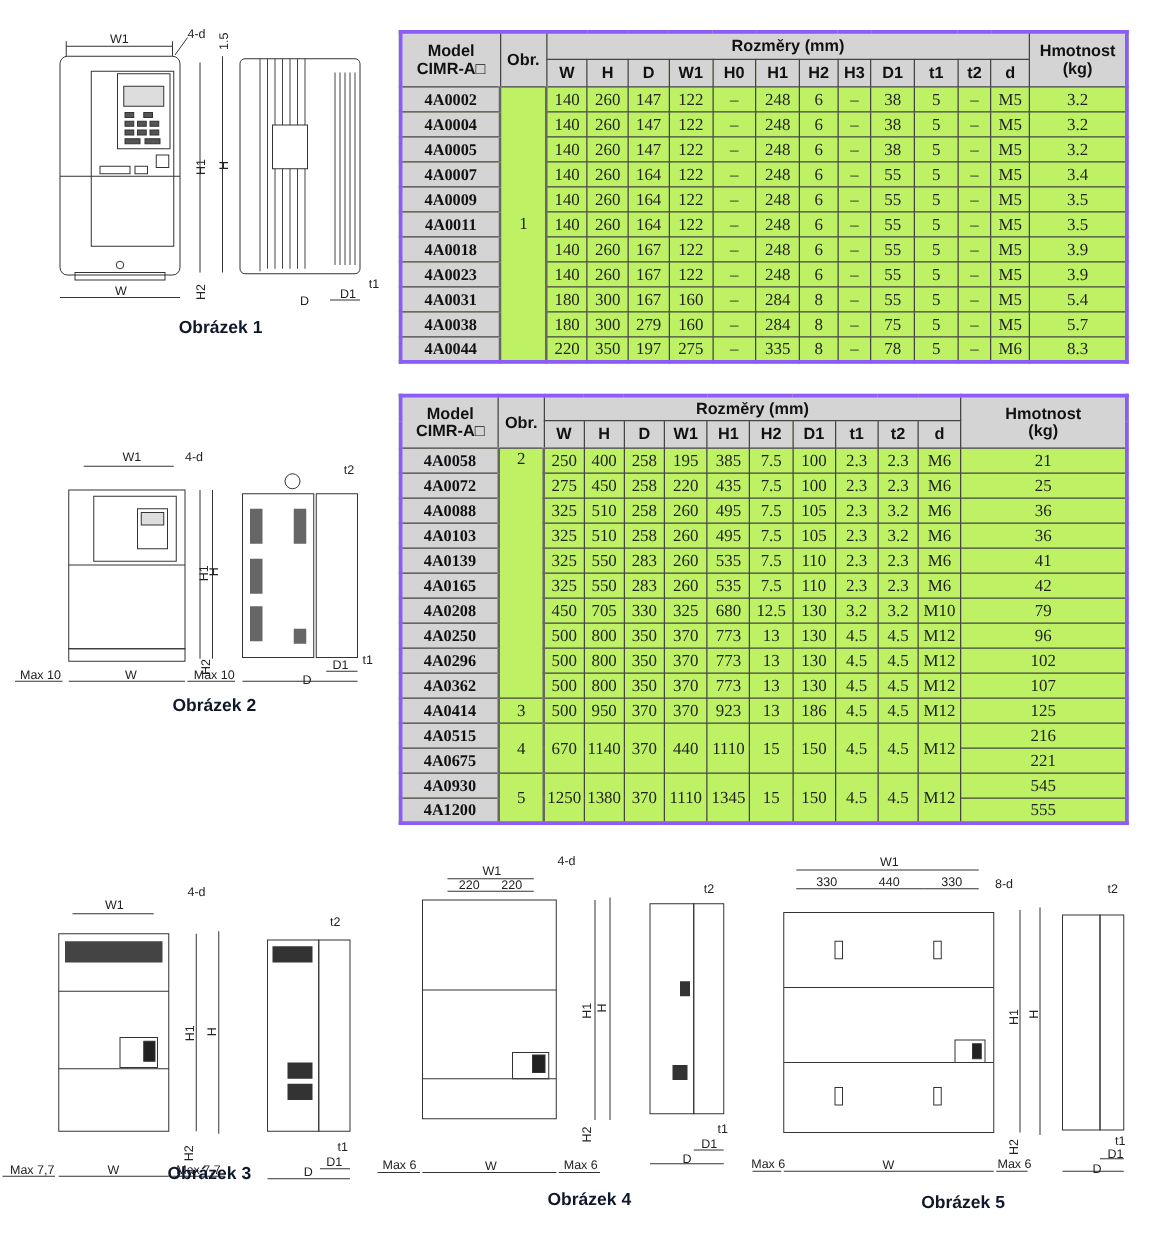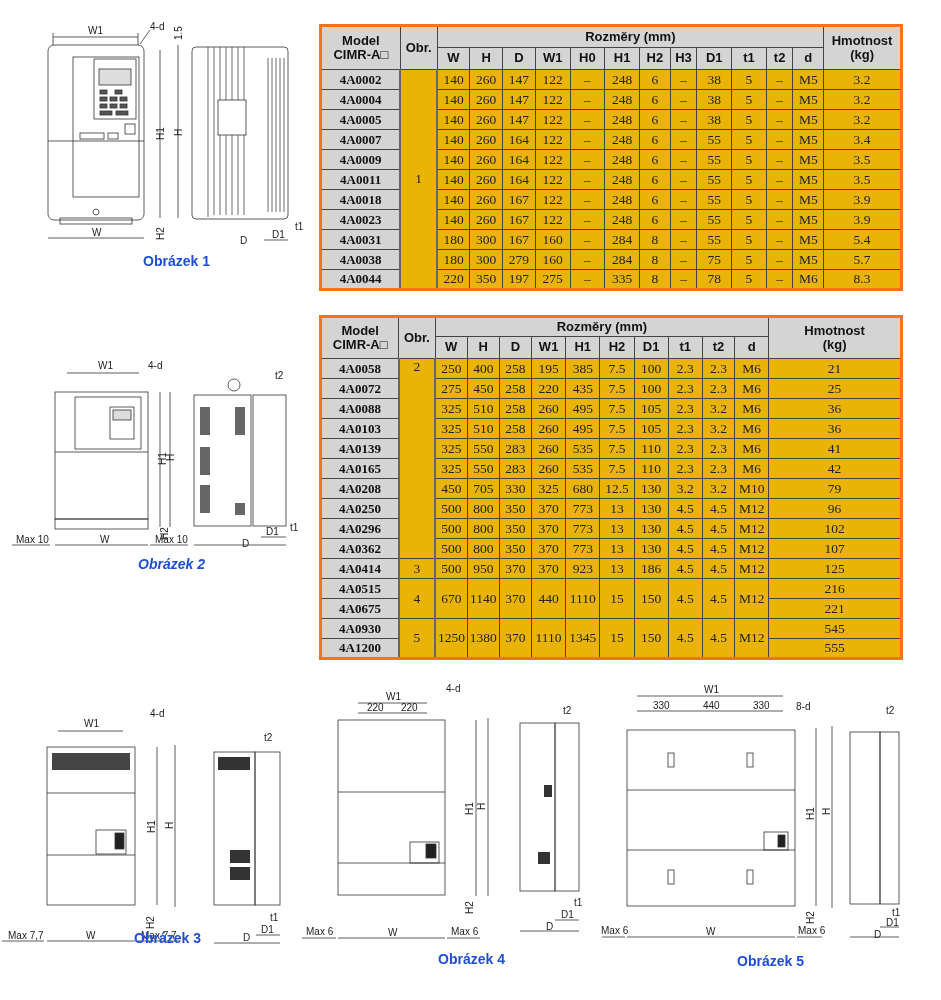--- a/index.html
+++ b/index.html
@@ -1,21 +1,21 @@
 <!DOCTYPE html>
 <html><head>
 <meta charset="utf-8">
 <style>
   * { box-sizing: border-box; margin: 0; padding: 0; }
   body { width: 941px; height: 1000px; background: #fff; position: relative; overflow: hidden; font-family: "Liberation Sans", sans-serif; color: #111; }
   .fig { position: absolute; }
   .fig svg { display: block; }
-  .caption { position: absolute; font-family: "Liberation Sans", sans-serif; font-weight: bold; font-size: 14px; color: #1d4ed8; white-space: nowrap; }
+  .caption { position: absolute; font-family: "Liberation Sans", sans-serif; font-weight: bold; font-size: 14px; color: #0f172a; white-space: nowrap; }
   .dimlbl { font-family: "Liberation Sans", sans-serif; font-size: 10px; fill: #222; }
-  table.spec { position: absolute; border-collapse: collapse; border: 3px solid #f97316; background: #eab308; }
+  table.spec { position: absolute; border-collapse: collapse; border: 3px solid #8b5cf6; background: #bef264; }
   table.spec th { background: #d4d4d4; font-family: "Liberation Sans", sans-serif; font-weight: bold; font-size: 13px; border: 1px solid #444; text-align: center; padding: 0; line-height: 1.1; }
   table.spec td { font-family: "Liberation Serif", serif; font-size: 13.5px; border: 1px solid #444; text-align: center; padding: 0; height: 20px; color: #222; }
   table.spec td.model { background: #d4d4d4; font-family: Liberation Serif, serif; font-weight: bold; font-size: 13px; color: #111; border-right: 2px solid #666; }
   table.spec td.obr { border-right: 2px solid #666; vertical-align: middle; }
 </style>
 </head>
 <body>
 
 <div class="fig" style="left:10px; top:0px;">
   <svg width="300" height="245" viewBox="0 0 300 245">
@@ -120,21 +120,21 @@
     <text class="dimlbl" x="164" y="106" transform="rotate(-90 164 106)">H</text>
     <text class="dimlbl" x="158" y="185" transform="rotate(-90 158 185)">H2</text>
     <text class="dimlbl" x="90" y="188">W</text>
     <text class="dimlbl" x="232" y="192">D</text>
     <text class="dimlbl" x="256" y="180">D1</text>
     <text class="dimlbl" x="280" y="176">t1</text>
     <text class="dimlbl" x="6" y="188">Max 10</text>
     <text class="dimlbl" x="145" y="188">Max 10</text>
   </svg>
 </div>
-<div class="caption" style="left:138px; top:556px;font-style:italic;">Obrázek 2</div>
+<div class="caption" style="left:138px; top:556px;">Obrázek 2</div>
 
 <div class="fig" style="left:0px; top:695px;">
   <svg width="310" height="250" viewBox="0 0 310 250">
     <g stroke="#333" fill="none" stroke-width="0.8">
       <rect x="47" y="52" width="88" height="158"></rect>
       <g fill="#444" stroke="none">
           <rect x="52" y="58" width="78" height="17"></rect>
         </g>
       <line x1="47" y1="98" x2="135" y2="98"></line>
       <line x1="47" y1="160" x2="135" y2="160"></line>

